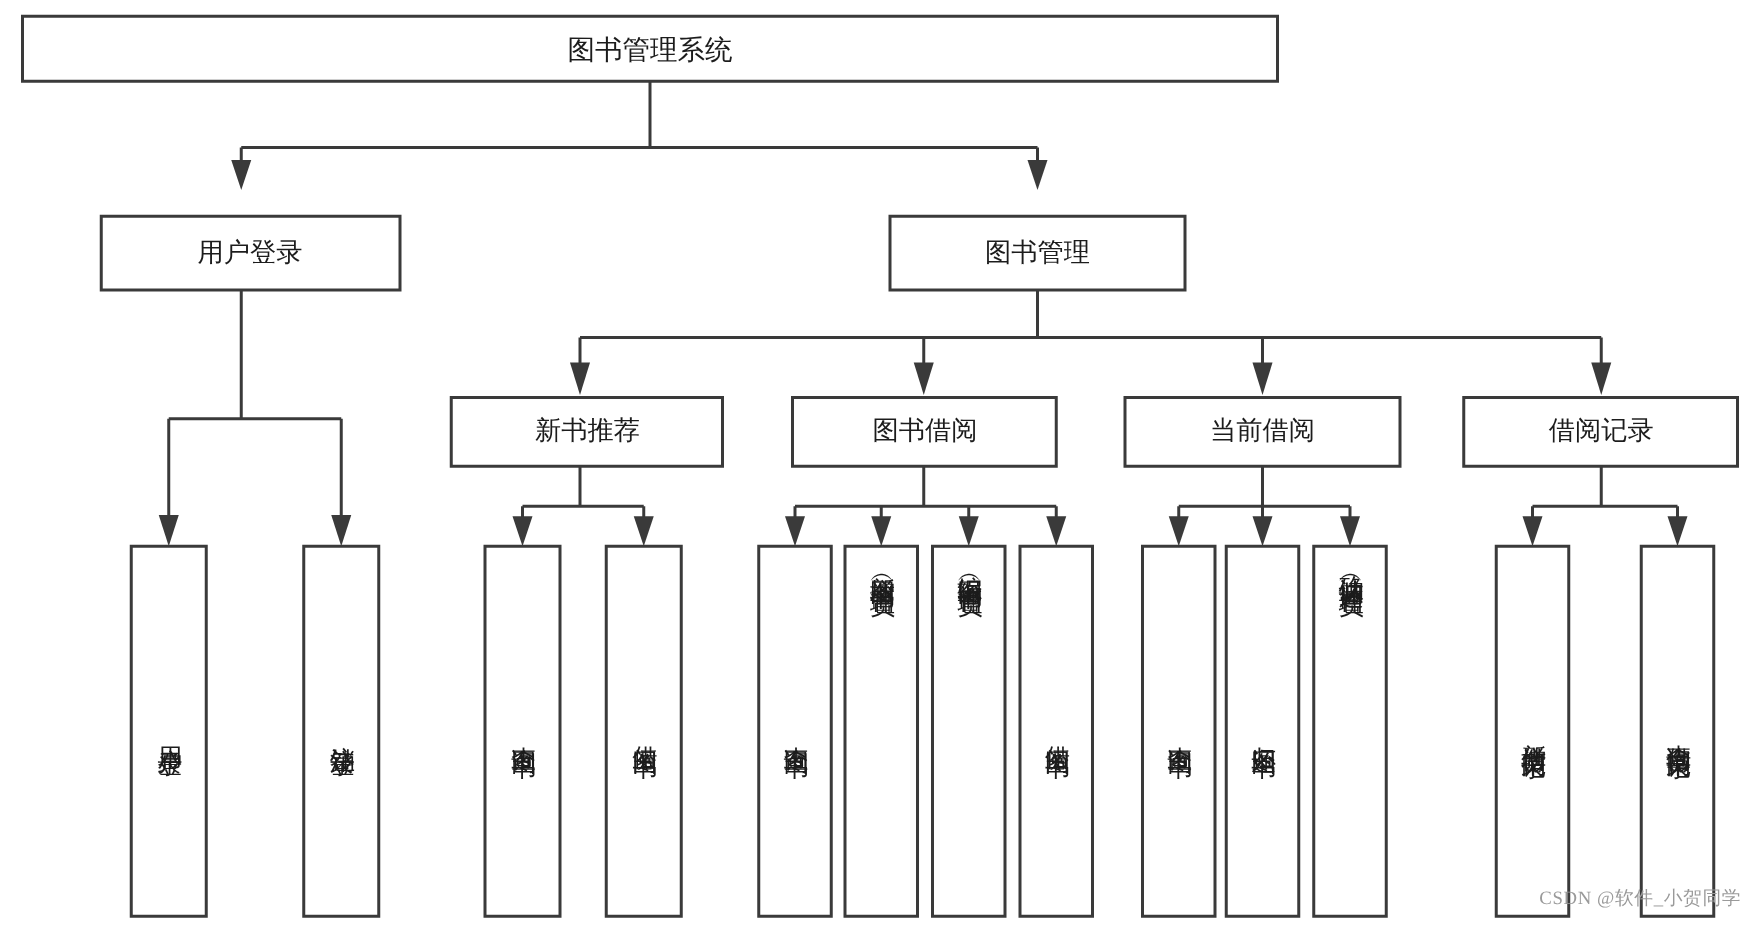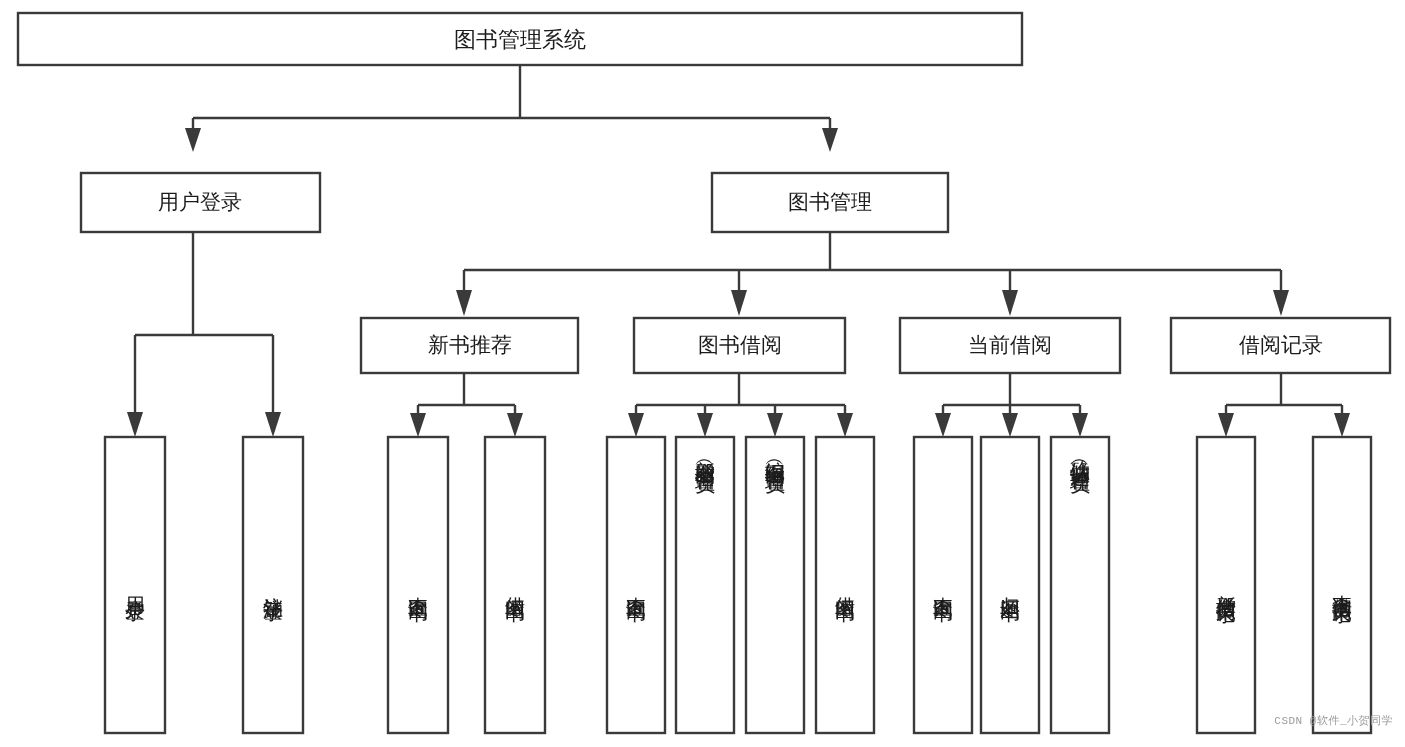--- a/index.html
+++ b/index.html
@@ -69,23 +69,23 @@
     line-height: 1.05;
     letter-spacing: 2px;
     color: #1c1c1c;
     font-family: "Liberation Sans", "DejaVu Sans", sans-serif;
     white-space: nowrap;
   }
   #watermark {
     position: absolute;
     right: 12px;
     bottom: 6px;
-    font-size: 11px;
+    font-size: 15px;
     color: #9a9a9a;
-    font-family: Liberation Mono, monospace;
+    font-family: Liberation Serif, serif;
     letter-spacing: 0.5px;
     white-space: nowrap;
   }
 </style>
 </head>
 <body>
 
 <div id="diagram-root">
 
   <svg id="flow" viewBox="0 0 1405 747">

